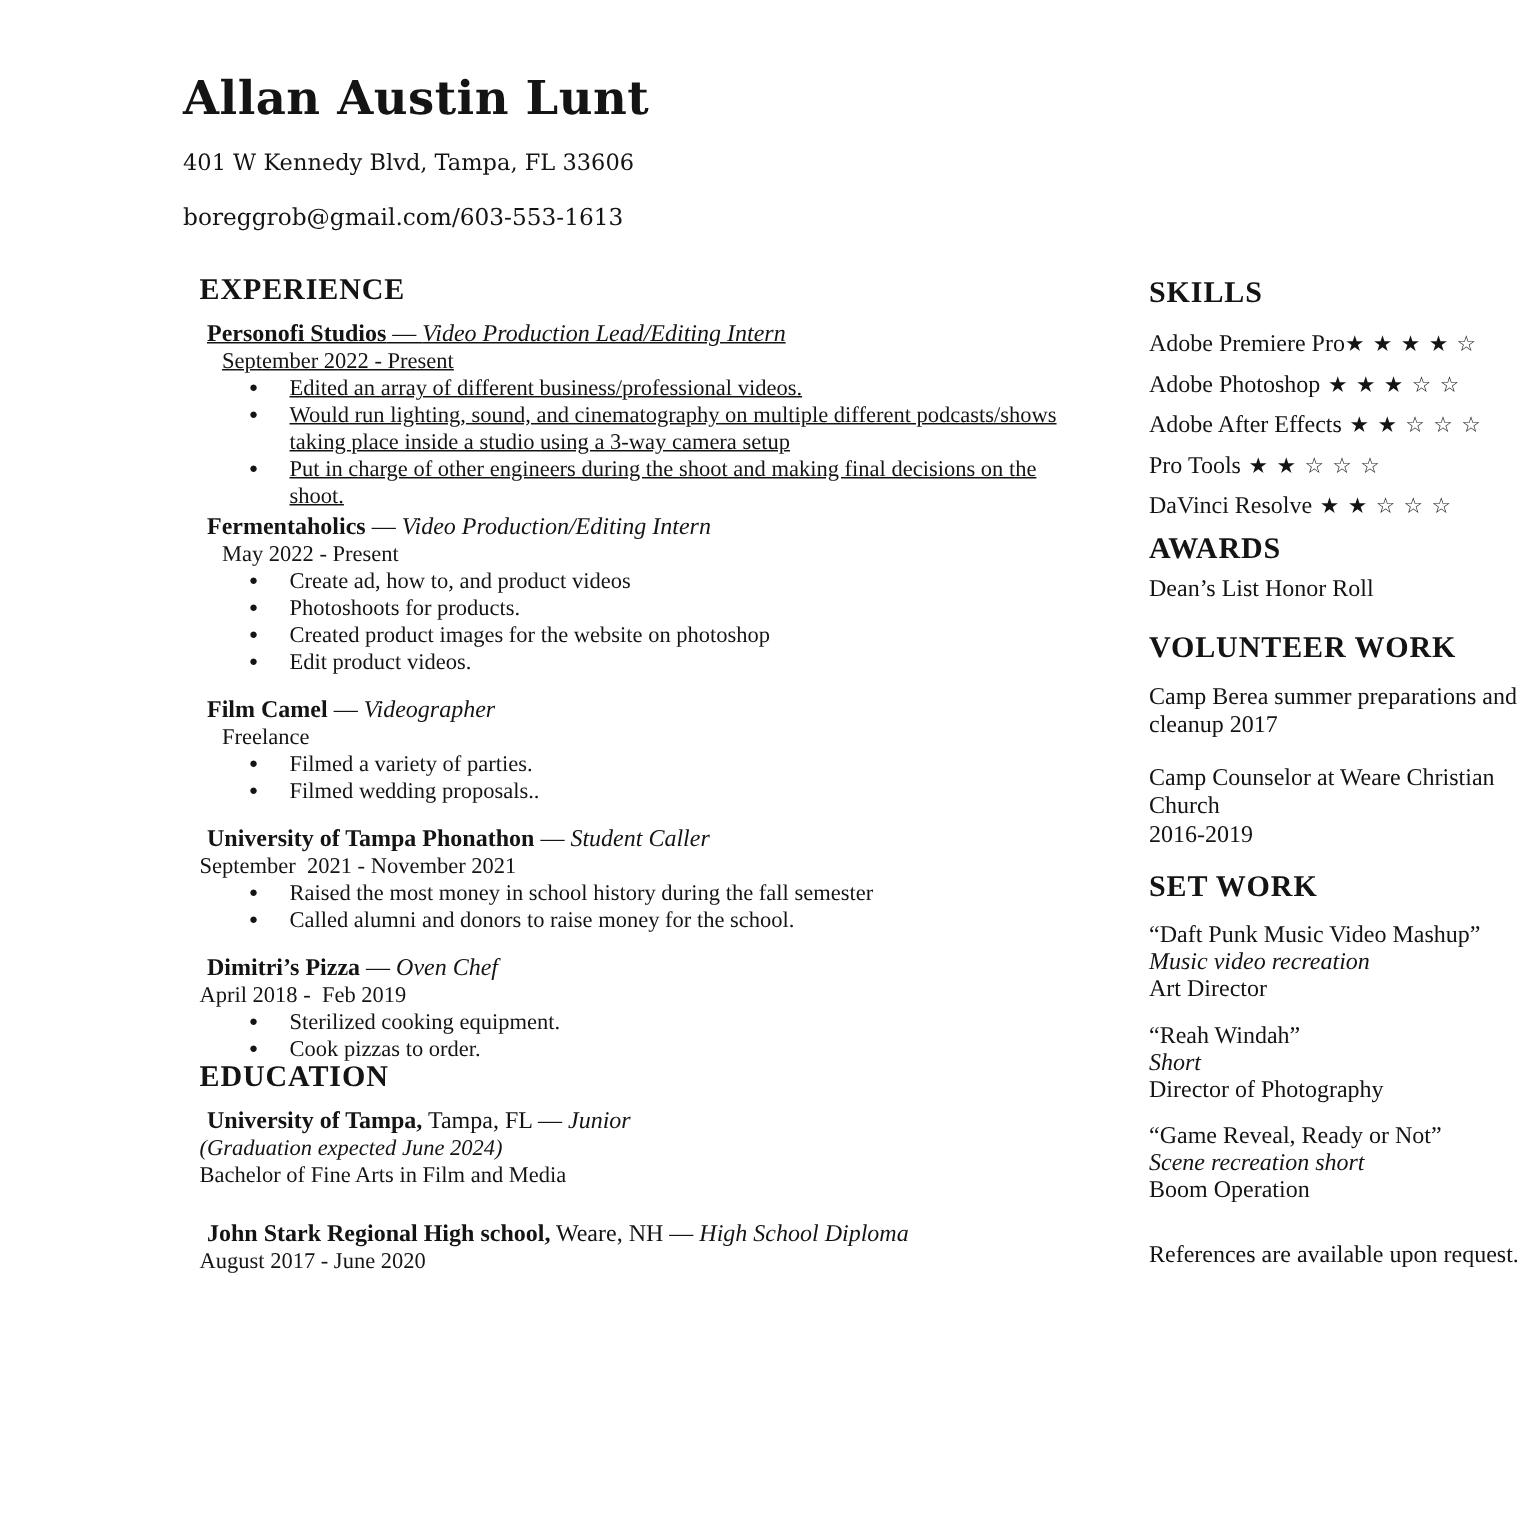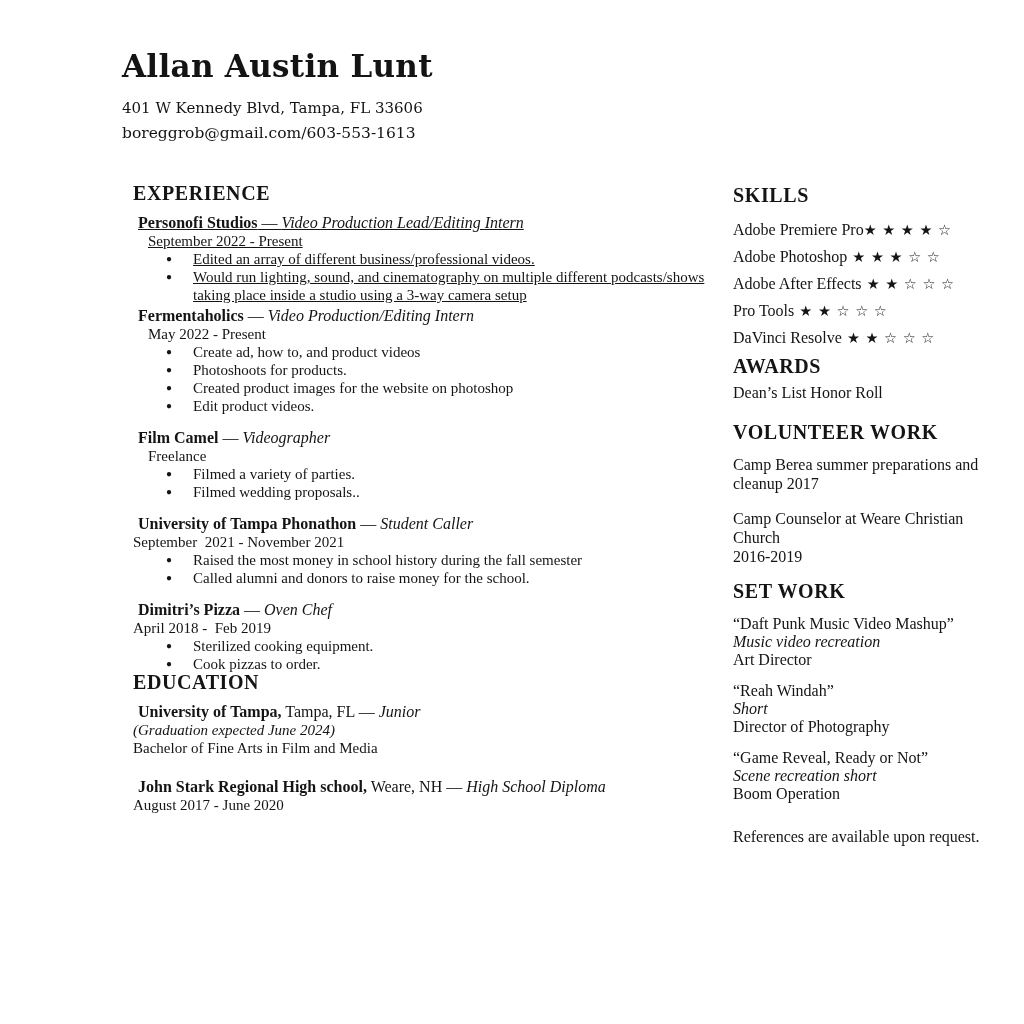--- a/index.html
+++ b/index.html
@@ -5,25 +5,25 @@
   html,body{margin:0;padding:0;background:#ffffff;}
   body{width:1024px;height:1024px;font-family:"Liberation Serif",serif;color:#141414;
        -webkit-font-smoothing:antialiased;}
   .page{position:relative;width:1024px;height:1024px;background:#fff;overflow:hidden;}
 
   
   .header{position:absolute;left:122px;top:48px;width:780px;}
   .name-row{display:flex;align-items:baseline;gap:15px;flex-direction:column;}
   .name{font-family:"DejaVu Serif",serif;font-size:31px;font-weight:700;letter-spacing:.3px;white-space:nowrap;}
   .address{font-family:"DejaVu Serif",serif;font-size:15px;white-space:nowrap;}
-  .contact{font-family:"DejaVu Serif",serif;font-size:15.5px;margin-top:7px;}
+  .contact{font-family:"DejaVu Serif",serif;font-size:15.5px;margin-top:19px;}
 
   
   .col-left{position:absolute;left:133px;top:184px;width:575px;font-size:15px;line-height:18px;}
-  .col-right{position:absolute;left:733px;top:186px;width:258px;font-size:16px;line-height:19px;}
+  .col-right{position:absolute;left:766px;top:186px;width:258px;font-size:16px;line-height:19px;}
 
   .heading{font-size:20px;font-weight:700;letter-spacing:.6px;line-height:18px;}
   .col-left > .heading{margin:0 0 11px 0;}
 
   
   .job-title{font-size:16px;line-height:19px;padding-left:5px;}
   .job-title b{font-weight:700;}
   .job-title i{font-style:italic;}
   .job-dates{white-space:pre-wrap;line-height:18px;}
   .job-dates.indent{padding-left:15px;}
@@ -68,20 +68,21 @@
 
   <div class="col-left">
     <div class="heading">EXPERIENCE</div>
 
     <div class="job j1">
       <div class="job-title"><b>Personofi Studios</b><span> — </span><i>Video Production Lead/Editing Intern</i></div>
       <div class="job-dates indent">September 2022 - Present</div>
       <ul class="bullets">
         <li>Edited an array of different business/professional videos.</li>
         <li>Would run lighting, sound, and cinematography on multiple different podcasts/shows taking place inside a studio using a 3-way camera setup</li>
+        <li>Put in charge of other engineers during the shoot and making final decisions on the shoot.</li>
       </ul>
     </div>
 
     <div class="job j2">
       <div class="job-title"><b>Fermentaholics</b><span> — </span><i>Video Production/Editing Intern</i></div>
       <div class="job-dates indent">May 2022 - Present</div>
       <ul class="bullets">
         <li>Create ad, how to, and product videos</li>
         <li>Photoshoots for products.</li>
         <li>Created product images for the website on photoshop</li>

